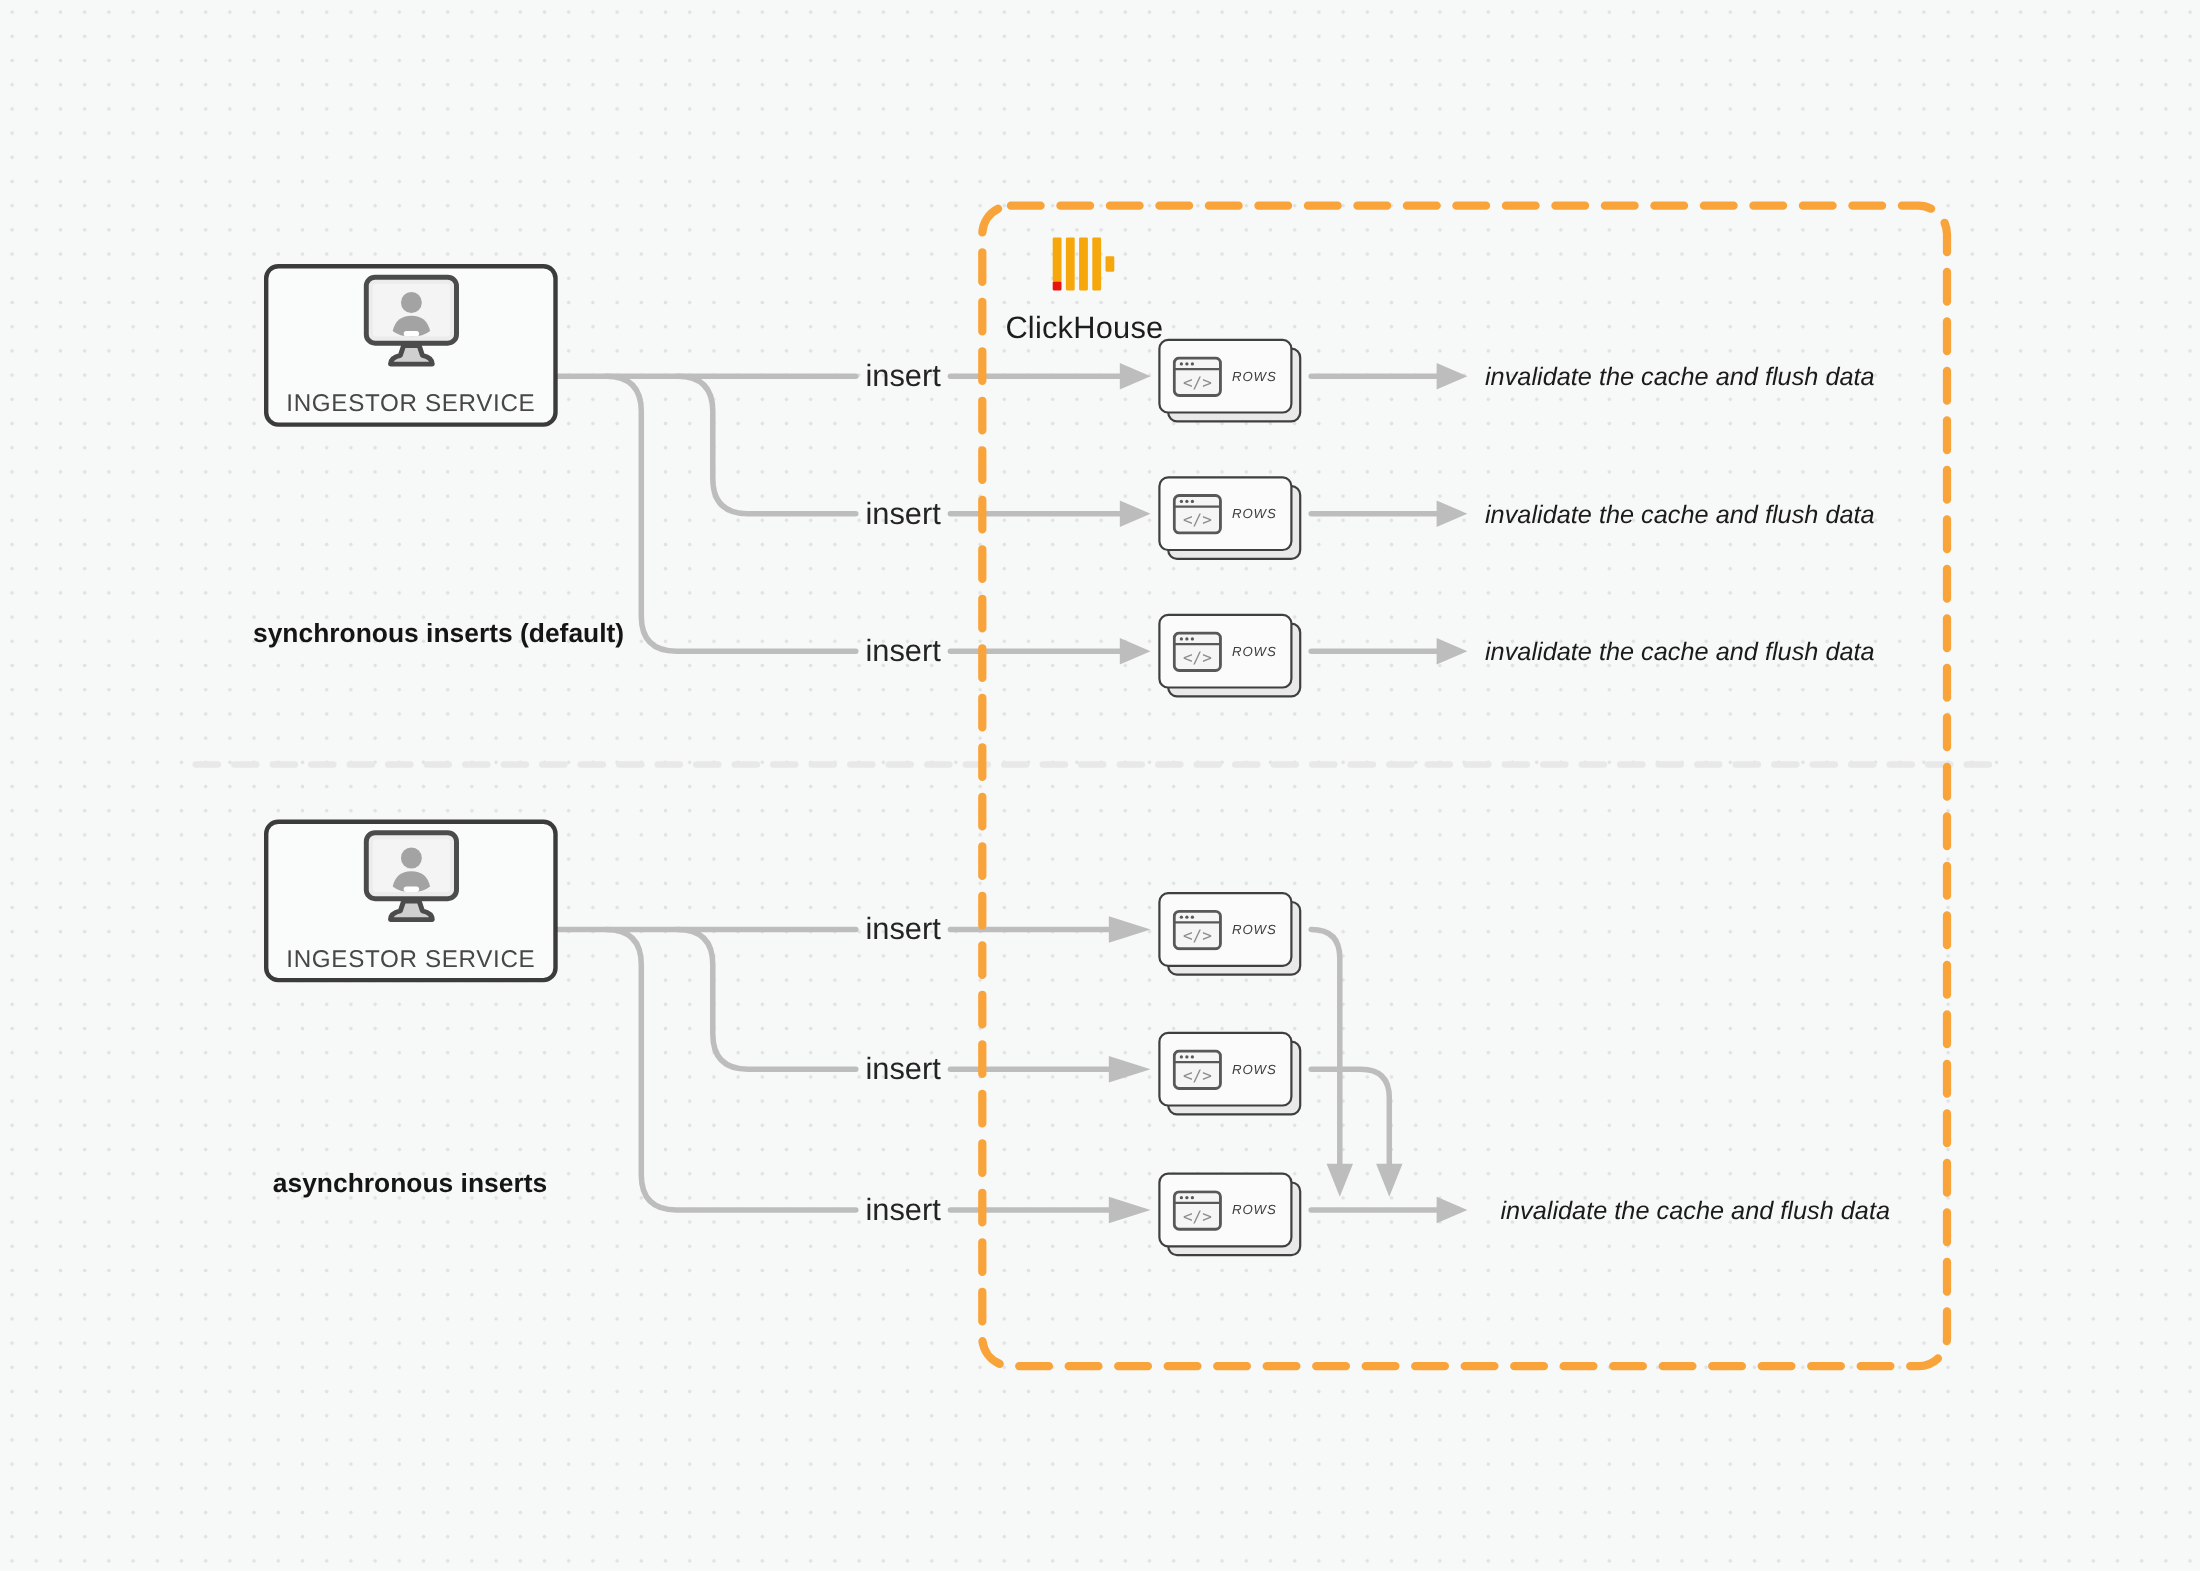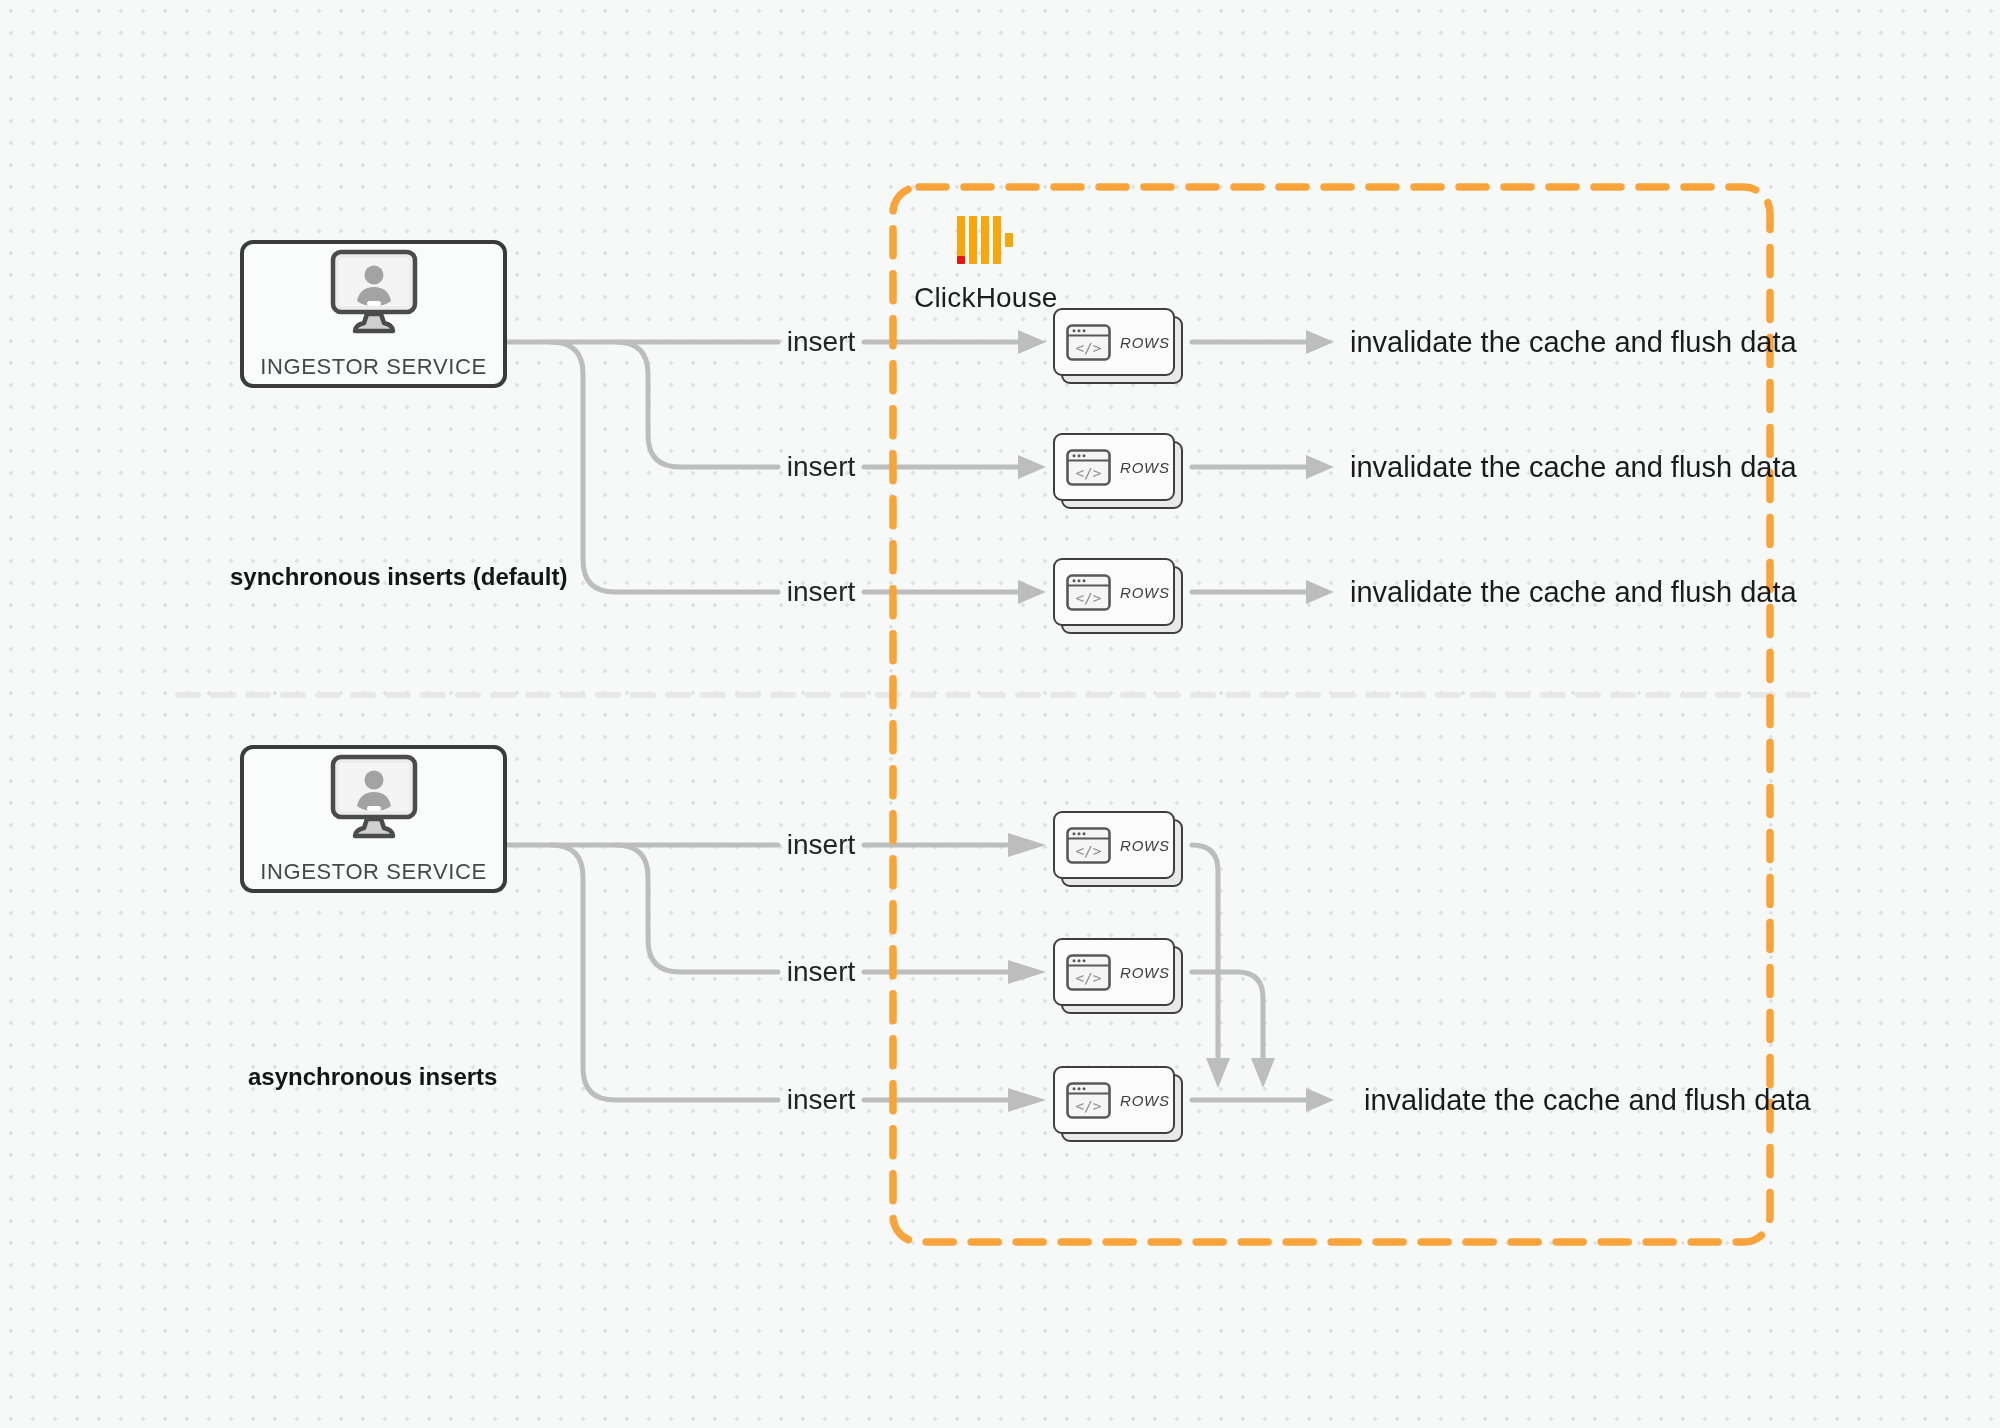--- a/index.html
+++ b/index.html
@@ -57,24 +57,25 @@
   .insert-label {
     position: absolute;
     width: 140px;
     text-align: center;
     font-size: 28px;
     color: #242424;
     line-height: 28px;
   }
   .invalidate-label {
     position: absolute;
-    font-size: 29px;
+    font-size: 23px;
     color: #1b1b1b;
     line-height: 30px;
     white-space: nowrap;
+    font-style: italic;
   }
 
   
   .rows-node {
     position: absolute;
     width: 122px; height: 68px;
   }
   .card-back {
     position: absolute;
     left: 8px; top: 8px;
@@ -91,21 +92,21 @@
     background: #fbfbfb;
     border: 2.5px solid #3f3f3f;
     border-radius: 9px;
     display: flex;
     align-items: center;
     padding-left: 11px;
     gap: 9px;
   }
   .rows-label {
     font-style: italic;
-    font-size: 15px;
+    font-size: 12px;
     letter-spacing: 0.8px;
     color: #3c3c3c;
   }
 
   
   .ch-logo {
     position: absolute;
     left: 914px; top: 214px;
     display: flex;
     align-items: center;

